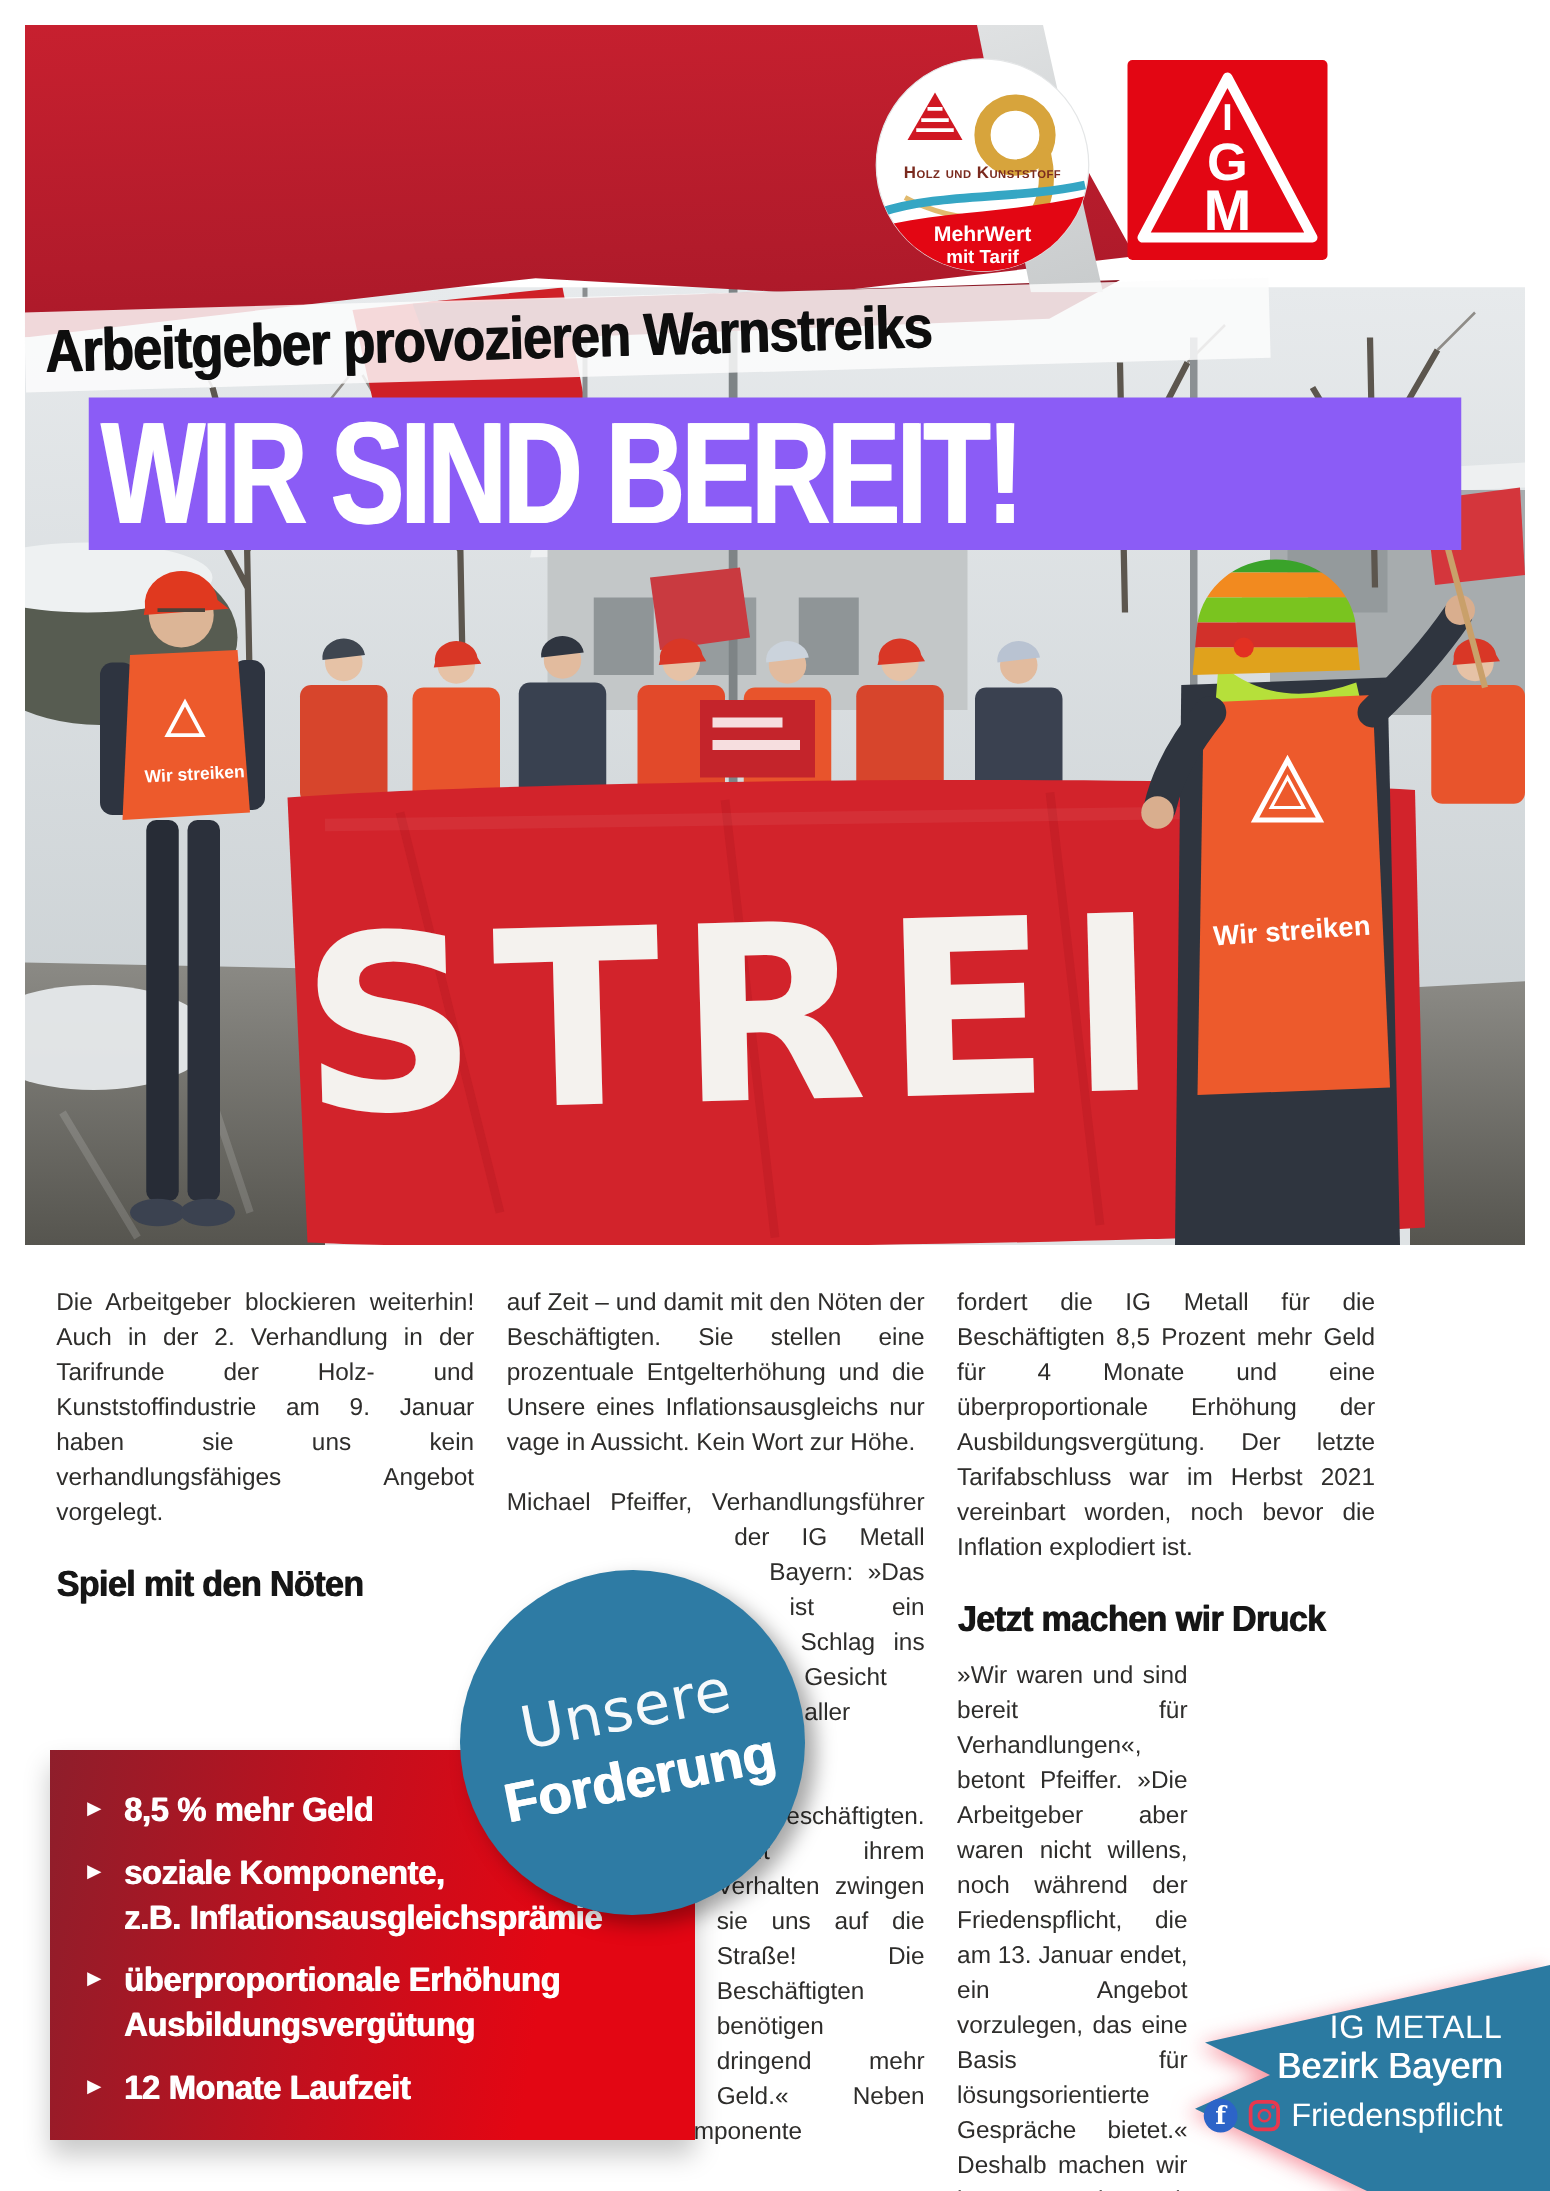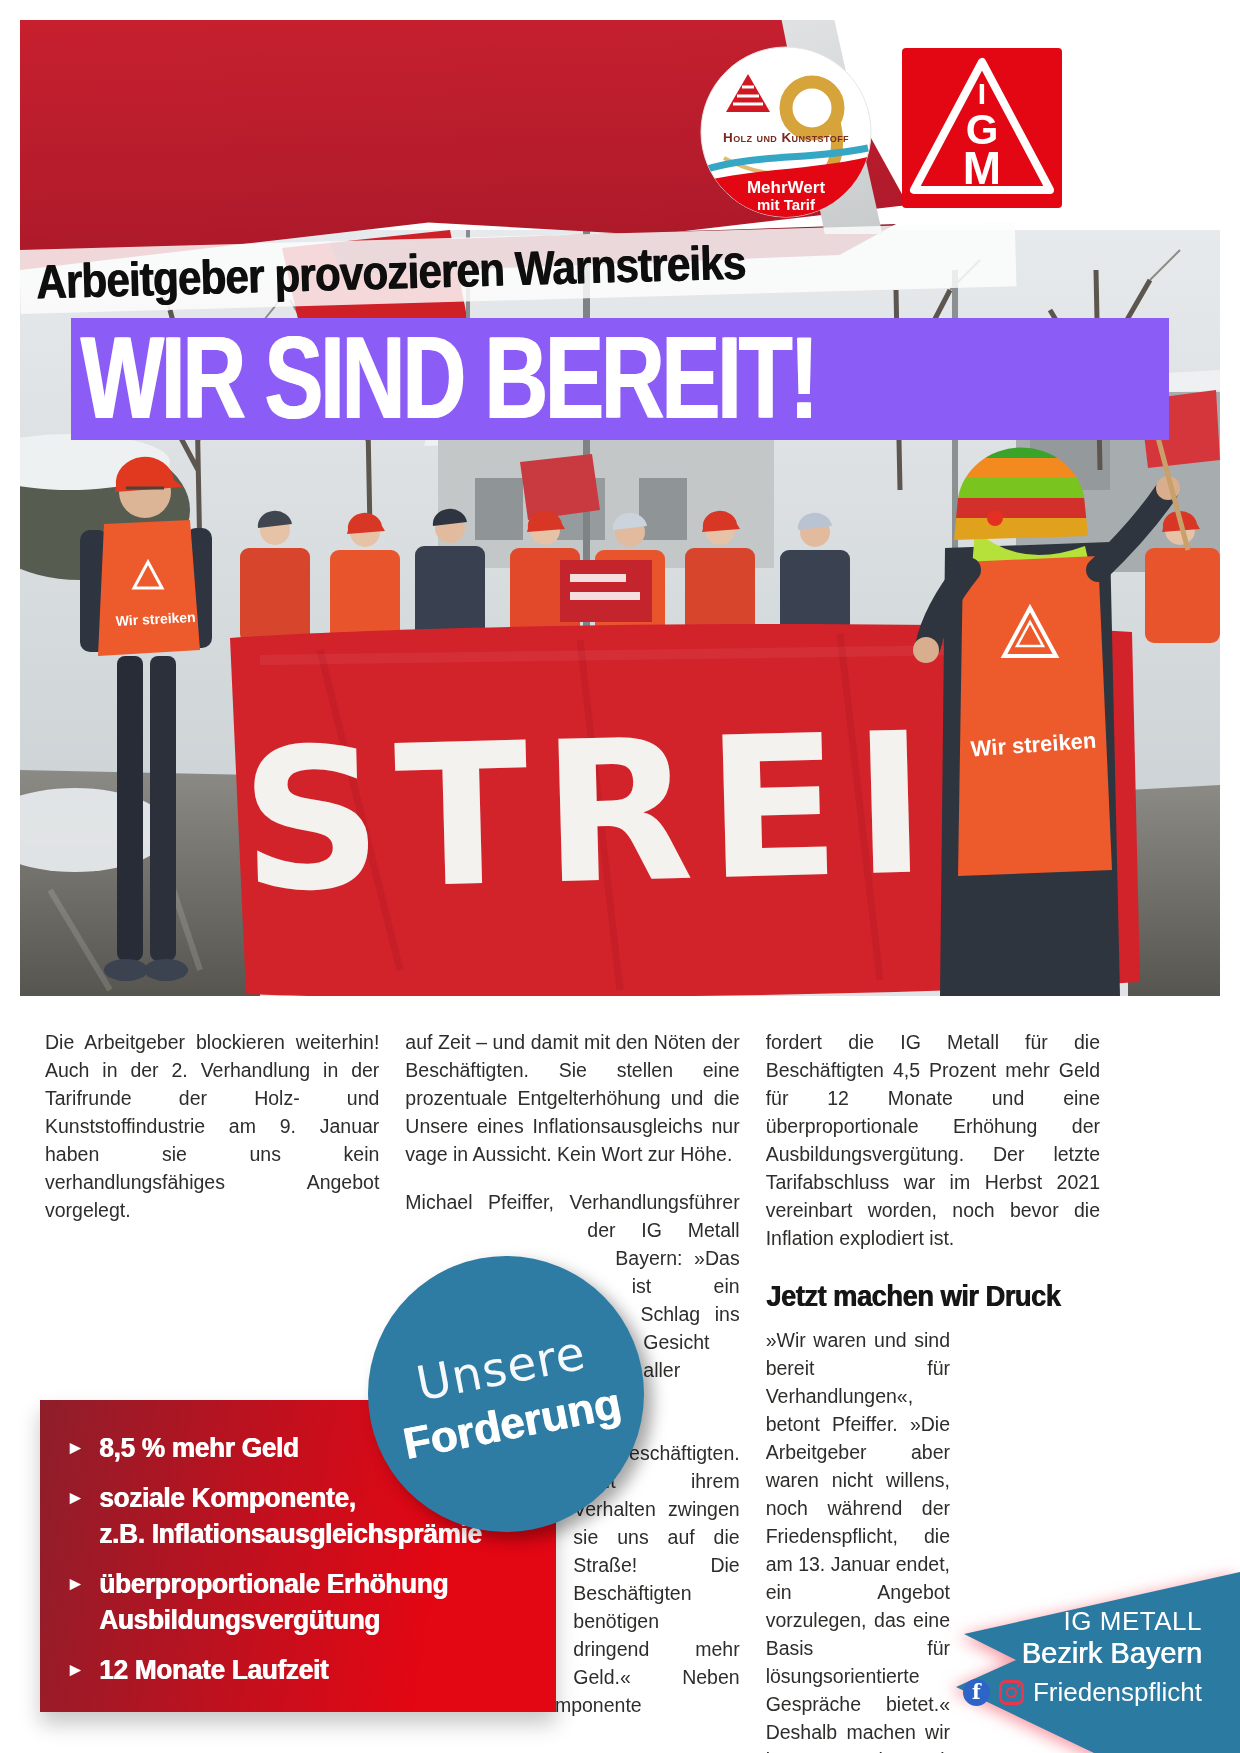--- a/index.html
+++ b/index.html
@@ -312,27 +312,28 @@
     <span class="kicker-text">Arbeitgeber provozieren Warnstreiks</span>
   </div>
 
   <div class="mainline">
     <span class="mainline-text">WIR SIND BEREIT!</span>
   </div>
 
   <div class="columns">
     <div>
       <p>Die Arbeitgeber blockieren weiterhin! Auch in der 2. Verhandlung in der Tarifrunde der Holz- und Kunststoffindustrie am 9. Januar haben sie uns kein verhandlungsfähiges Angebot vorgelegt.</p>
+      <div><span class="col-heading">Spiel mit den Nöten</span></div>
     </div>
     <div>
       <p>auf Zeit – und damit mit den Nöten der Beschäftigten. Sie stellen eine prozentuale Entgelterhöhung und die Unsere eines Inflationsausgleichs nur vage in Aussicht. Kein Wort zur Höhe.</p>
       <p><span class="float-circle"></span><span class="float-box"></span><span>Michael Pfeiffer, Verhandlungsführer der IG Metall Bayern: »Das ist ein Schlag ins Gesicht aller Beschäftigten. MIt ihrem Verhalten zwingen sie uns auf die Straße! Die Beschäftigten benötigen dringend mehr Geld.« Neben einer sozialen Komponente</span></p>
     </div>
     <div>
-      <p>fordert die IG Metall für die Beschäftigten 4,5 Prozent mehr Geld für 12 Monate und eine überproportionale Erhöhung der Ausbildungsvergütung. Der letzte Tarifabschluss war im Herbst 2021 vereinbart worden, noch bevor die Inflation explodiert ist.</p>
+      <p>fordert die IG Metall für die Beschäftigten 8,5 Prozent mehr Geld für 4 Monate und eine überproportionale Erhöhung der Ausbildungsvergütung. Der letzte Tarifabschluss war im Herbst 2021 vereinbart worden, noch bevor die Inflation explodiert ist.</p>
       <div><span class="col-heading">Jetzt machen wir Druck</span></div>
       <p><span class="float-tri"></span><span>»Wir waren und sind bereit für Verhandlungen«, betont Pfeiffer. »Die Arbeitgeber aber waren nicht willens, noch während der Friedenspflicht, die am 13. Januar endet, ein Angebot vorzulegen, das eine Basis für lösungsorientierte Gespräche bietet.« Deshalb machen wir jetzt Druck mit Warnstreiks. Wir sind bereit!</span></p>
     </div>
   </div>
 
   <div class="demands-box">
     <div class="demand-item">
       <span class="demand-arrow">►</span>
       <span class="demand-text">8,5 % mehr Geld</span>
     </div>

